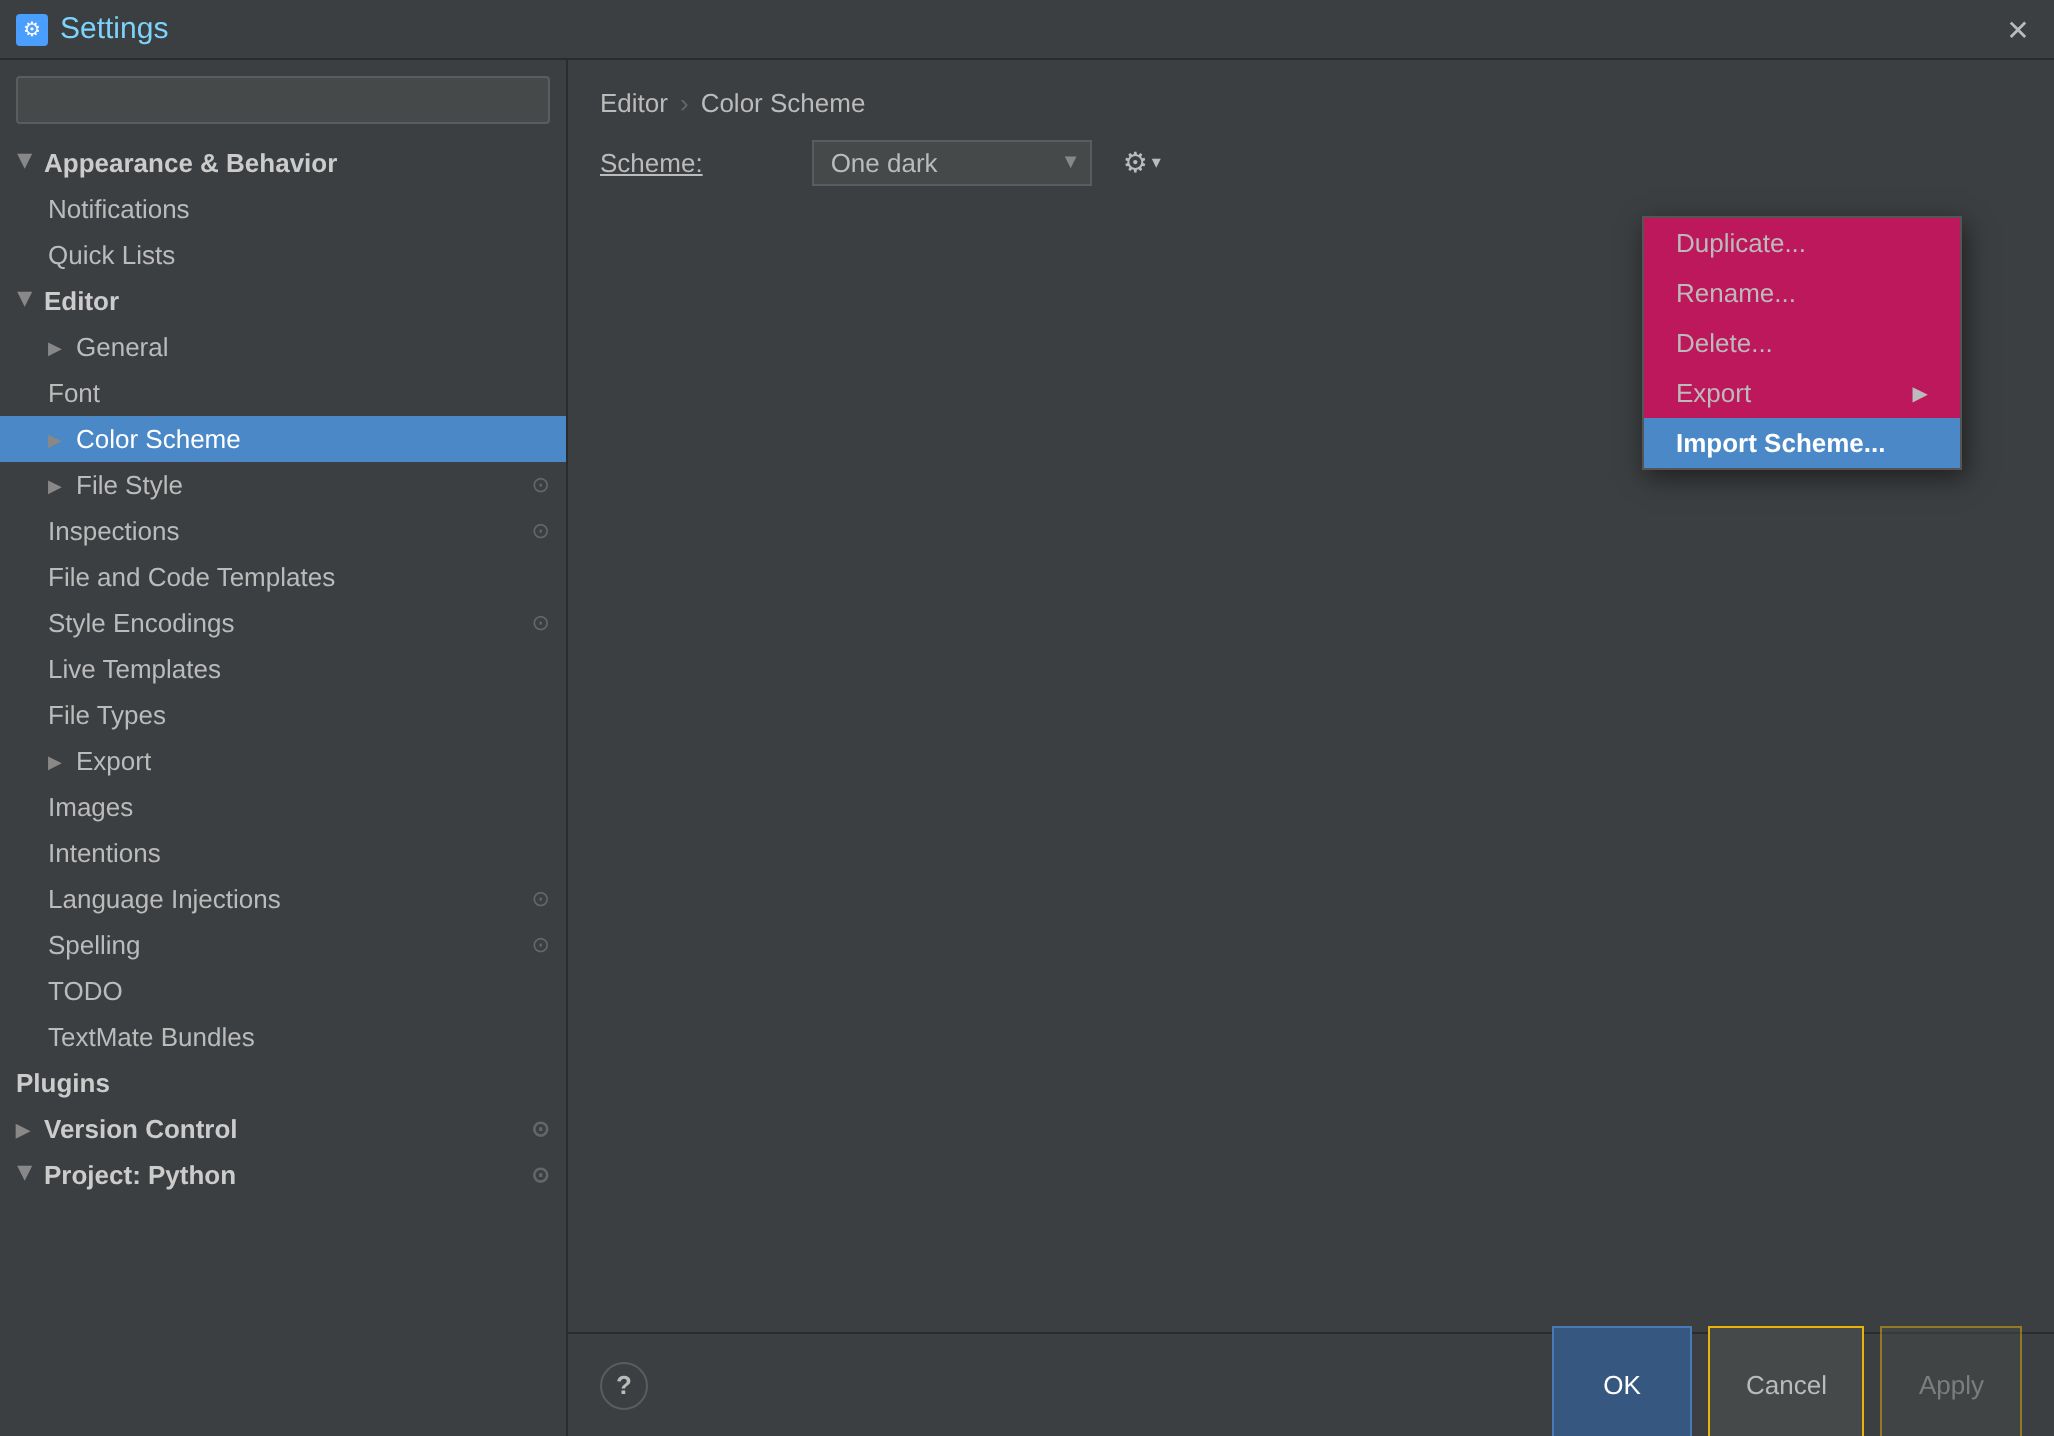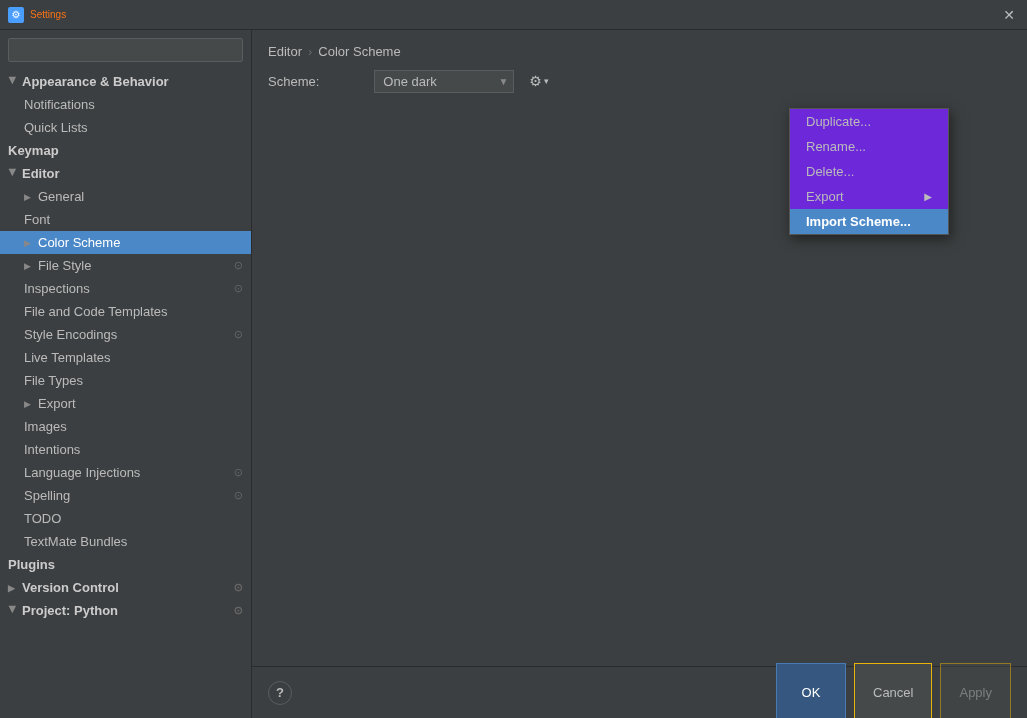--- a/index.html
+++ b/index.html
@@ -31,40 +31,40 @@
       border-radius: 2px;
       display: flex;
       align-items: center;
       justify-content: center;
       font-size: 10px;
       color: white;
       flex-shrink: 0;
     }
     .title-bar-text {
       flex: 1;
-      color: #f97316;
-      font-size: 10px;
+      color: #7dd3fc;
+      font-size: 15px;
     }
     .title-bar-close {
       width: 20px;
       height: 20px;
       display: flex;
       align-items: center;
       justify-content: center;
       color: #bbbbbb;
       cursor: pointer;
       font-size: 14px;
     }
     .main-content {
       display: flex;
       flex: 1;
       overflow: hidden;
     }
     .sidebar {
-      width: 252px;
+      width: 284px;
       background: #3c3f41;
       border-right: 1px solid #2b2b2b;
       display: flex;
       flex-direction: column;
       flex-shrink: 0;
       overflow: hidden;
     }
     .search-box {
       padding: 8px;
       flex-shrink: 0;
@@ -147,21 +147,21 @@
       flex-shrink: 0;
     }
     .breadcrumb-sep { color: #666; }
     .scheme-row {
       display: flex;
       align-items: center;
       gap: 8px;
       padding: 0 16px 12px 16px;
       flex-shrink: 0;
     }
-    .scheme-label { color: #bbbbbb; }
+    .scheme-label { color: #bbbbbb; text-decoration: underline; }
     .scheme-select-wrapper {
       position: relative;
       display: inline-flex;
       align-items: center;
     }
     .scheme-select {
       background: #45494a;
       border: 1px solid #5a5d5f;
       color: #bbbbbb;
       padding: 3px 24px 3px 8px;
@@ -187,21 +187,21 @@
       padding: 3px 6px;
       font-size: 14px;
       display: flex;
       align-items: center;
       gap: 2px;
     }
     .dropdown-menu {
       position: absolute;
       top: 78px;
       left: 537px;
-      background: #6d28d9;
+      background: #be185d;
       border: 1px solid #555;
       z-index: 100;
       min-width: 160px;
       box-shadow: 2px 4px 12px rgba(0,0,0,0.5);
     }
     .dropdown-item {
       padding: 5px 16px;
       cursor: pointer;
       color: #bbbbbb;
       display: flex;
@@ -276,23 +276,20 @@
         <span class="arrow down">▶</span>
         <span class="nav-item-label">Appearance &amp; Behavior</span>
       </div>
       <div class="nav-item level-2">
         <span class="nav-item-label">Notifications</span>
       </div>
       <div class="nav-item level-2">
         <span class="nav-item-label">Quick Lists</span>
       </div>
 
-      <div class="nav-item section-header">
-        <span class="nav-item-label">Keymap</span>
-      </div>
 
       <div class="nav-item section-header">
         <span class="arrow down">▶</span>
         <span class="nav-item-label">Editor</span>
       </div>
       <div class="nav-item level-2">
         <span class="arrow">▶</span>
         <span class="nav-item-label">General</span>
       </div>
       <div class="nav-item level-2">

